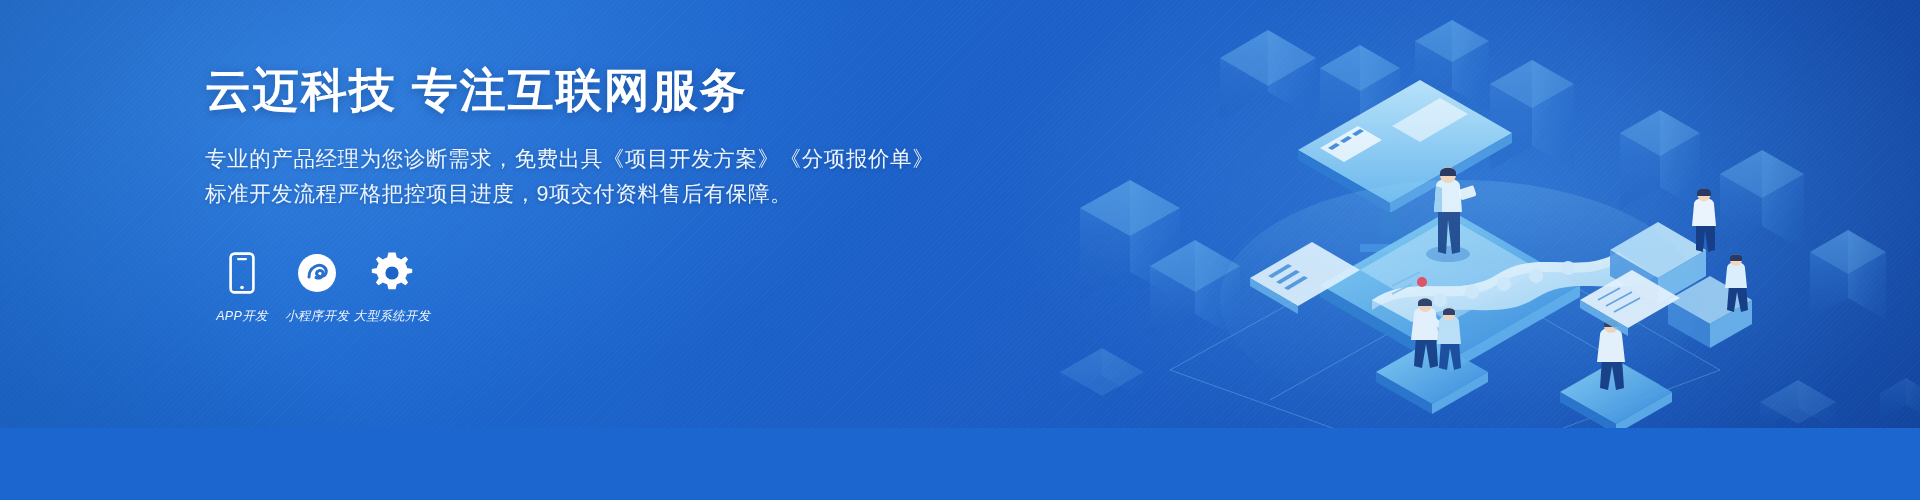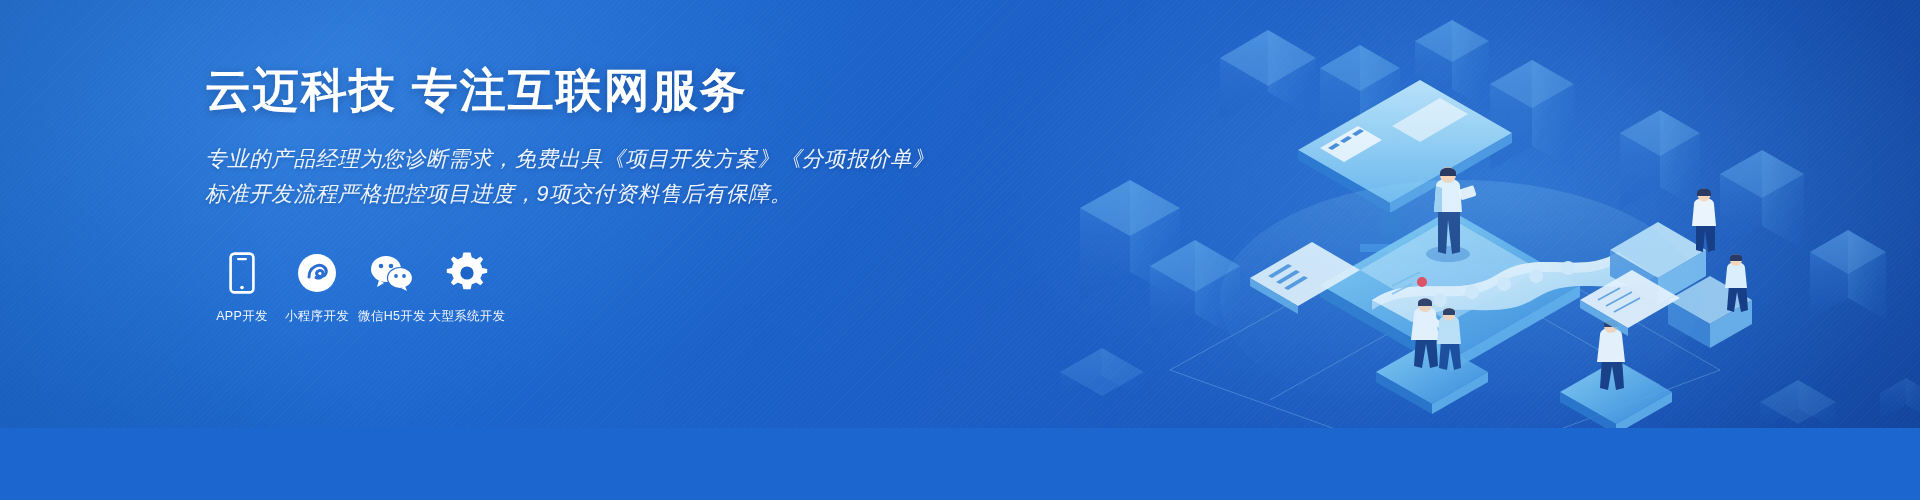--- a/index.html
+++ b/index.html
@@ -31,26 +31,25 @@
   .headline{
     font-size:46px;font-weight:bold;color:#ffffff;letter-spacing:2px;
     line-height:1.05;white-space:nowrap;
     text-shadow:0 2px 10px rgba(5,35,85,0.35);
     margin:0 0 28px 0;
   }
   .sub-line{
     font-size:21.5px;color:#eef5ff;letter-spacing:0.6px;
     line-height:1.62;white-space:nowrap;font-weight:normal;
     text-shadow:0 1px 4px rgba(5,35,85,0.30);
-    font-style:italic;
   }
   .icon-row{display:flex;align-items:flex-start;margin-top:40px;}
   .icon-item{
     display:flex;flex-direction:column;align-items:center;
-    width:74px;margin-right:0px;
+    width:74px;margin-right:0px;font-style:italic;
   }
   .icon-item + .icon-item{margin-left:1px;align-items:center;}
   .icon-glyph{height:42px;display:flex;align-items:center;justify-content:center;}
   .icon-label{
     margin-top:14px;font-size:12.5px;color:#f2f7ff;white-space:nowrap;
     letter-spacing:0.3px;
   }
   svg{display:block;}
 
   
@@ -317,35 +316,20 @@
         <span class="icon-glyph">
           <svg width="40" height="40" viewBox="0 0 40 40">
             <circle cx="20" cy="20" r="19" fill="#ffffff"></circle>
             <path d="M12 24 C12 14 22 10 27 14 C31 17.2 29.5 23.5 24 23.5 C20 23.5 18.5 20.5 20.5 18.5" stroke="#2a6fd0" stroke-width="3" fill="none" stroke-linecap="round"></path>
             <path d="M20.5 18.5 C22.5 16.5 26 17.5 26 20.5 C26 24 22.5 26 19 24.5" stroke="#2a6fd0" stroke-width="3" fill="none" stroke-linecap="round"></path>
           </svg>
         </span>
         <span class="icon-label">小程序开发</span>
       </div>
 
-      <div class="icon-item">
-        <span class="icon-glyph">
-          <svg width="44" height="38" viewBox="0 0 44 38">
-            <ellipse cx="16" cy="15" rx="15" ry="13" fill="#ffffff"></ellipse>
-            <path d="M9 26 L7 33 L14 29 Z" fill="#ffffff"></path>
-            <circle cx="11" cy="12" r="2.3" fill="#2a6fd0"></circle>
-            <circle cx="21" cy="12" r="2.3" fill="#2a6fd0"></circle>
-            <ellipse cx="30" cy="24" rx="12.5" ry="10.5" fill="#ffffff" stroke="#2a6fd0" stroke-width="1.2"></ellipse>
-            <path d="M35 32 L37 37 L31 34 Z" fill="#ffffff"></path>
-            <circle cx="26" cy="22" r="1.9" fill="#2a6fd0"></circle>
-            <circle cx="34" cy="22" r="1.9" fill="#2a6fd0"></circle>
-          </svg>
-        </span>
-        <span class="icon-label">微信H5开发</span>
-      </div>
 
 
       <div class="icon-item">
         <span class="icon-glyph">
           <svg width="42" height="42" viewBox="0 0 42 42">
             <path fill="#ffffff" d="M21 0.5 l3.6 0 1.2 5.1 a15.6 15.6 0 0 1 4.3 1.8 l4.4-2.8 2.6 2.6 -2.8 4.4
               a15.6 15.6 0 0 1 1.8 4.3 l5.1 1.2 0 3.6 -5.1 1.2 a15.6 15.6 0 0 1 -1.8 4.3 l2.8 4.4 -2.6 2.6
               -4.4-2.8 a15.6 15.6 0 0 1 -4.3 1.8 l-1.2 5.1 -3.6 0 -3.6 0 -1.2-5.1 a15.6 15.6 0 0 1 -4.3-1.8
               l-4.4 2.8 -2.6-2.6 2.8-4.4 a15.6 15.6 0 0 1 -1.8-4.3 l-5.1-1.2 0-3.6 5.1-1.2
               a15.6 15.6 0 0 1 1.8-4.3 l-2.8-4.4 2.6-2.6 4.4 2.8 a15.6 15.6 0 0 1 4.3-1.8 l1.2-5.1 Z"></path>

